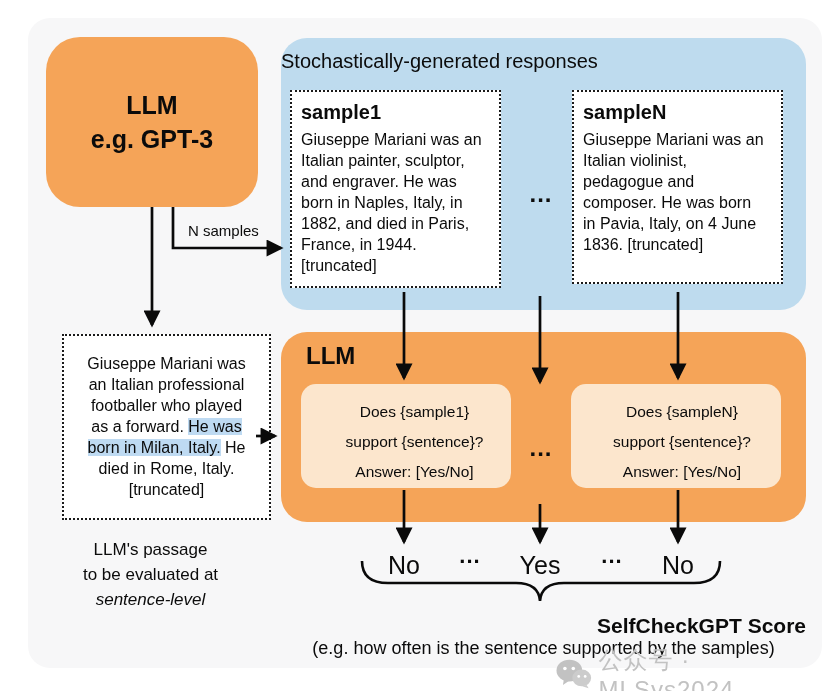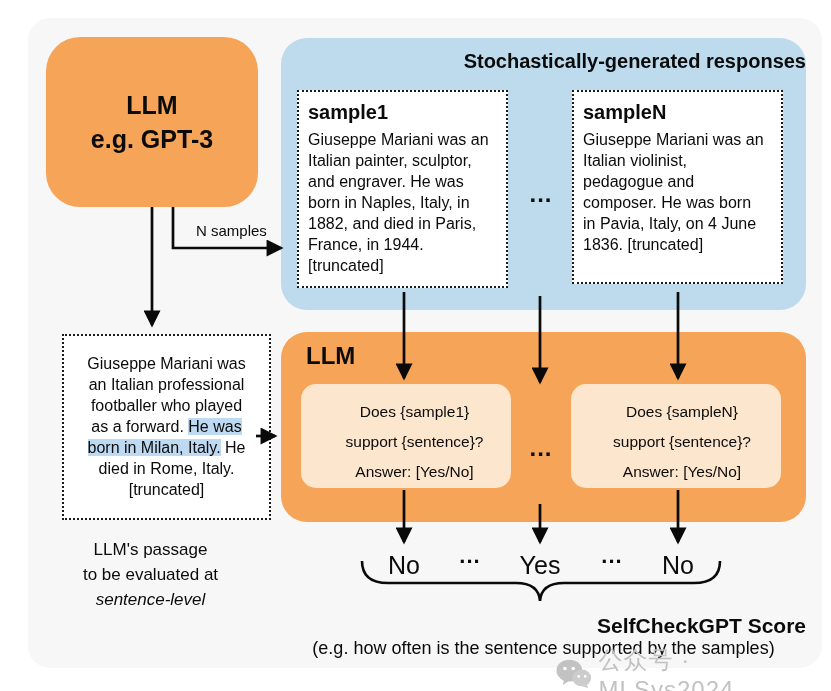--- a/index.html
+++ b/index.html
@@ -10,27 +10,27 @@
   }
   .abs{position:absolute;}
   #bg{left:28px;top:18px;width:794px;height:650px;border-radius:22px;background:var(--bg,#f7f7f8);}
 
   
   #gen-box{left:46px;top:37px;width:212px;height:170px;border-radius:34px;background:var(--orange,#F5A458);
     display:flex;flex-direction:column;align-items:center;justify-content:center;}
   #gen-box .t{font-weight:bold;font-size:25px;line-height:34px;}
 
   
-  #n-samples{left:196px;top:222px;font-size:15px;}
+  #n-samples{left:188px;top:222px;font-size:15px;}
 
   
   #resp-panel{left:281px;top:38px;width:525px;height:272px;border-radius:26px;background:var(--blue,#BEDBEE);}
-  #resp-title{left:281px;top:50px;width:525px;text-align:right;font-weight:bold;font-size:20px;}
+  #resp-title{left:281px;top:50px;width:525px;text-align:left;font-weight:normal;font-size:20px;}
   .dotted-box{background:#ffffff;border:2px dotted #1a1a1a;box-sizing:border-box;}
-  #sample1{left:297px;top:90px;width:211px;height:198px;padding:9px 9px;}
+  #sample1{left:290px;top:90px;width:211px;height:198px;padding:9px 9px;}
   #sampleN{left:572px;top:90px;width:211px;height:194px;padding:9px 9px;}
   .sample-title{font-weight:bold;font-size:20px;margin-bottom:5px;}
   .sample-body{font-size:16px;line-height:21px;white-space:pre-line;}
 
   .dots{font-size:24px;font-weight:bold;letter-spacing:1px;}
   #dots-top{left:520px;top:180px;width:42px;text-align:center;}
   #dots-mid{left:520px;top:434px;width:42px;text-align:center;}
 
   
   #passage{left:62px;top:334px;width:209px;height:186px;padding:17px 5px;text-align:center;

